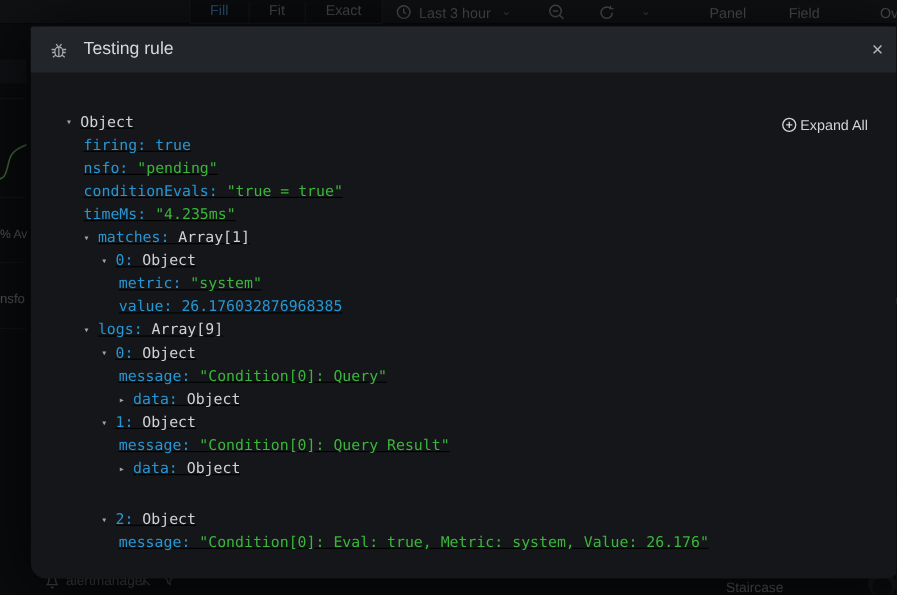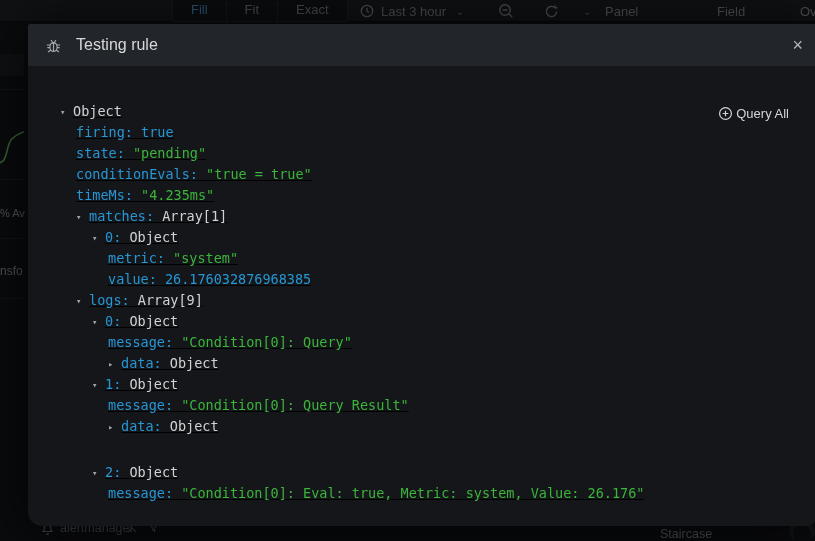--- a/index.html
+++ b/index.html
@@ -91,21 +91,21 @@
         <svg width="15" height="15" viewBox="0 0 15 15" fill="none" stroke="#8b9096" stroke-width="1.4">
           <path d="M12.6 7.5a5.1 5.1 0 1 1-1.8-3.9"></path>
             <path d="M11 1.2v2.7h2.7" stroke-width="1.2"></path>
         </svg>
       </span>
     </div>
     <div class="tool-item" style="left:583px;">
       <span class="glyph-chev">⌄</span>
     </div>
 
-    <span class="top-tab" style="left:605px;">Panel</span>
+    <span class="top-tab" style="left:645px;">Panel</span>
     <span class="top-tab" style="left:717px;">Field</span>
     <span class="top-tab" style="left:800px;">Ove</span>
   </div>
 
   <div class="left-strip-panelhead"></div>
   <div class="hline" style="top:89px;"></div>
   <div class="hline" style="top:179px;"></div>
   <div class="hline" style="top:238px;"></div>
   <div class="hline" style="top:298px;"></div>
   <svg width="24" height="56" viewBox="0 0 24 56" style="position:absolute;left:0;top:112px;" fill="none" stroke="#73bf69" stroke-width="1.5">
@@ -165,28 +165,28 @@
 
     <div class="modal-body">
       <div class="actions">
         <div class="action-btn">
           <span>
             <svg width="15" height="15" viewBox="0 0 16 16" fill="none" stroke="#d2d4d6" stroke-width="1.3">
               <circle cx="8" cy="8" r="6.3"></circle>
                 <path d="M8 5v6M5 8h6"></path>
             </svg>
           </span>
-          <span>Query All</span>
+          <span>Expand All</span>
         </div>
       </div>
 
       <div class="tree">
           <div class="tree-row" style="padding-left: 32px;"><span class="tg">▾</span><span class="v-plain">Object</span></div>
           <div class="tree-row" style="padding-left: 48px;"><span class="k">firing: </span><span class="v-bool">true</span></div>
-          <div class="tree-row" style="padding-left: 48px;"><span class="k">state: </span><span class="v-string">"pending"</span></div>
+          <div class="tree-row" style="padding-left: 48px;"><span class="k">nsfo: </span><span class="v-string">"pending"</span></div>
           <div class="tree-row" style="padding-left: 48px;"><span class="k">conditionEvals: </span><span class="v-string">"true = true"</span></div>
           <div class="tree-row" style="padding-left: 48px;"><span class="k">timeMs: </span><span class="v-string">"4.235ms"</span></div>
           <div class="tree-row" style="padding-left: 48px;"><span class="tg">▾</span><span class="k">matches: </span><span class="v-plain">Array[1]</span></div>
           <div class="tree-row" style="padding-left: 64px;"><span class="tg">▾</span><span class="k">0: </span><span class="v-plain">Object</span></div>
           <div class="tree-row" style="padding-left: 80px;"><span class="k">metric: </span><span class="v-string">"system"</span></div>
           <div class="tree-row" style="padding-left: 80px;"><span class="k">value: </span><span class="v-number">26.176032876968385</span></div>
           <div class="tree-row" style="padding-left: 48px;"><span class="tg">▾</span><span class="k">logs: </span><span class="v-plain">Array[9]</span></div>
           <div class="tree-row" style="padding-left: 64px;"><span class="tg">▾</span><span class="k">0: </span><span class="v-plain">Object</span></div>
           <div class="tree-row" style="padding-left: 80px;"><span class="k">message: </span><span class="v-string">"Condition[0]: Query"</span></div>
           <div class="tree-row" style="padding-left: 80px;"><span class="tg">▸</span><span class="k">data: </span><span class="v-plain">Object</span></div>

